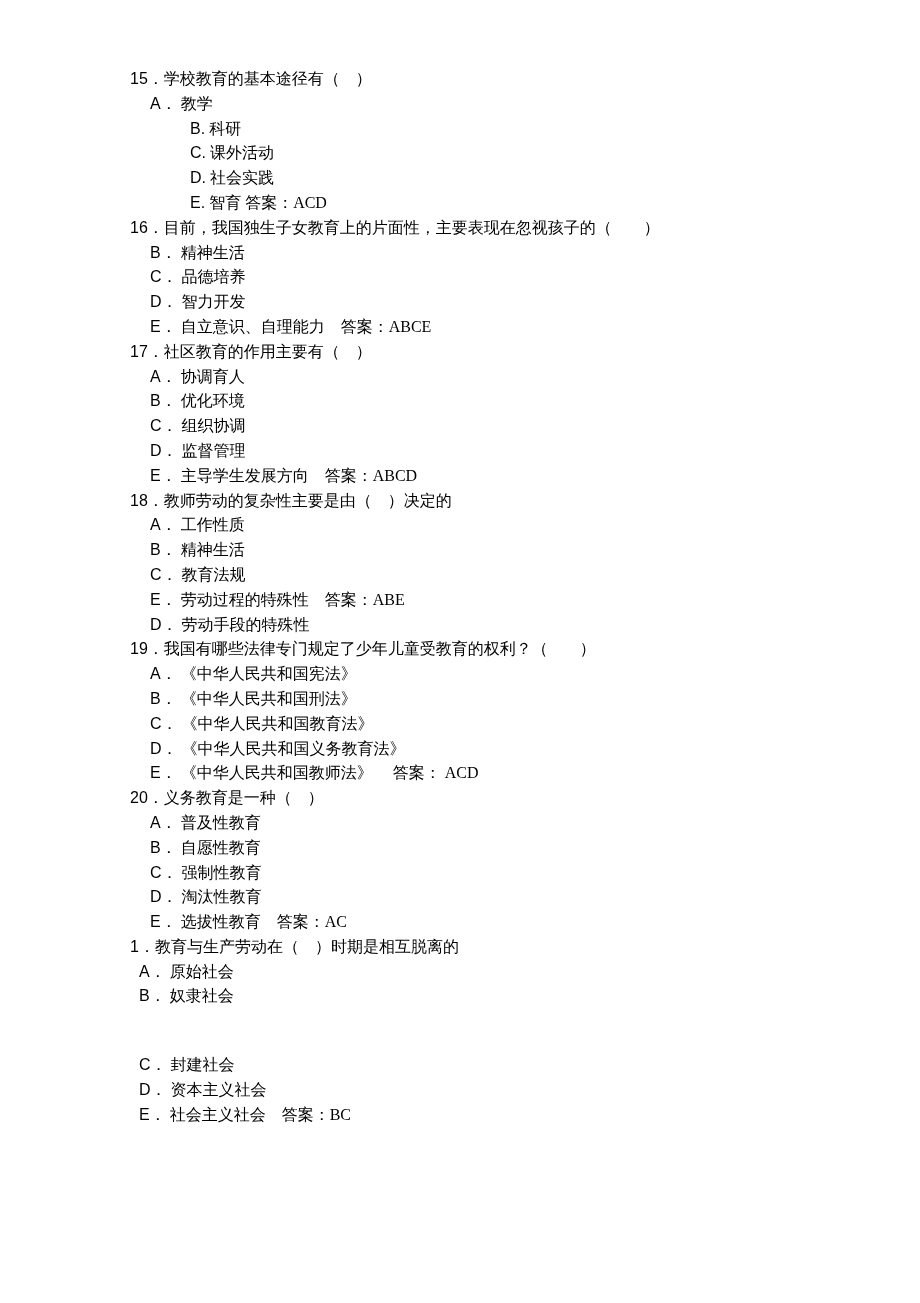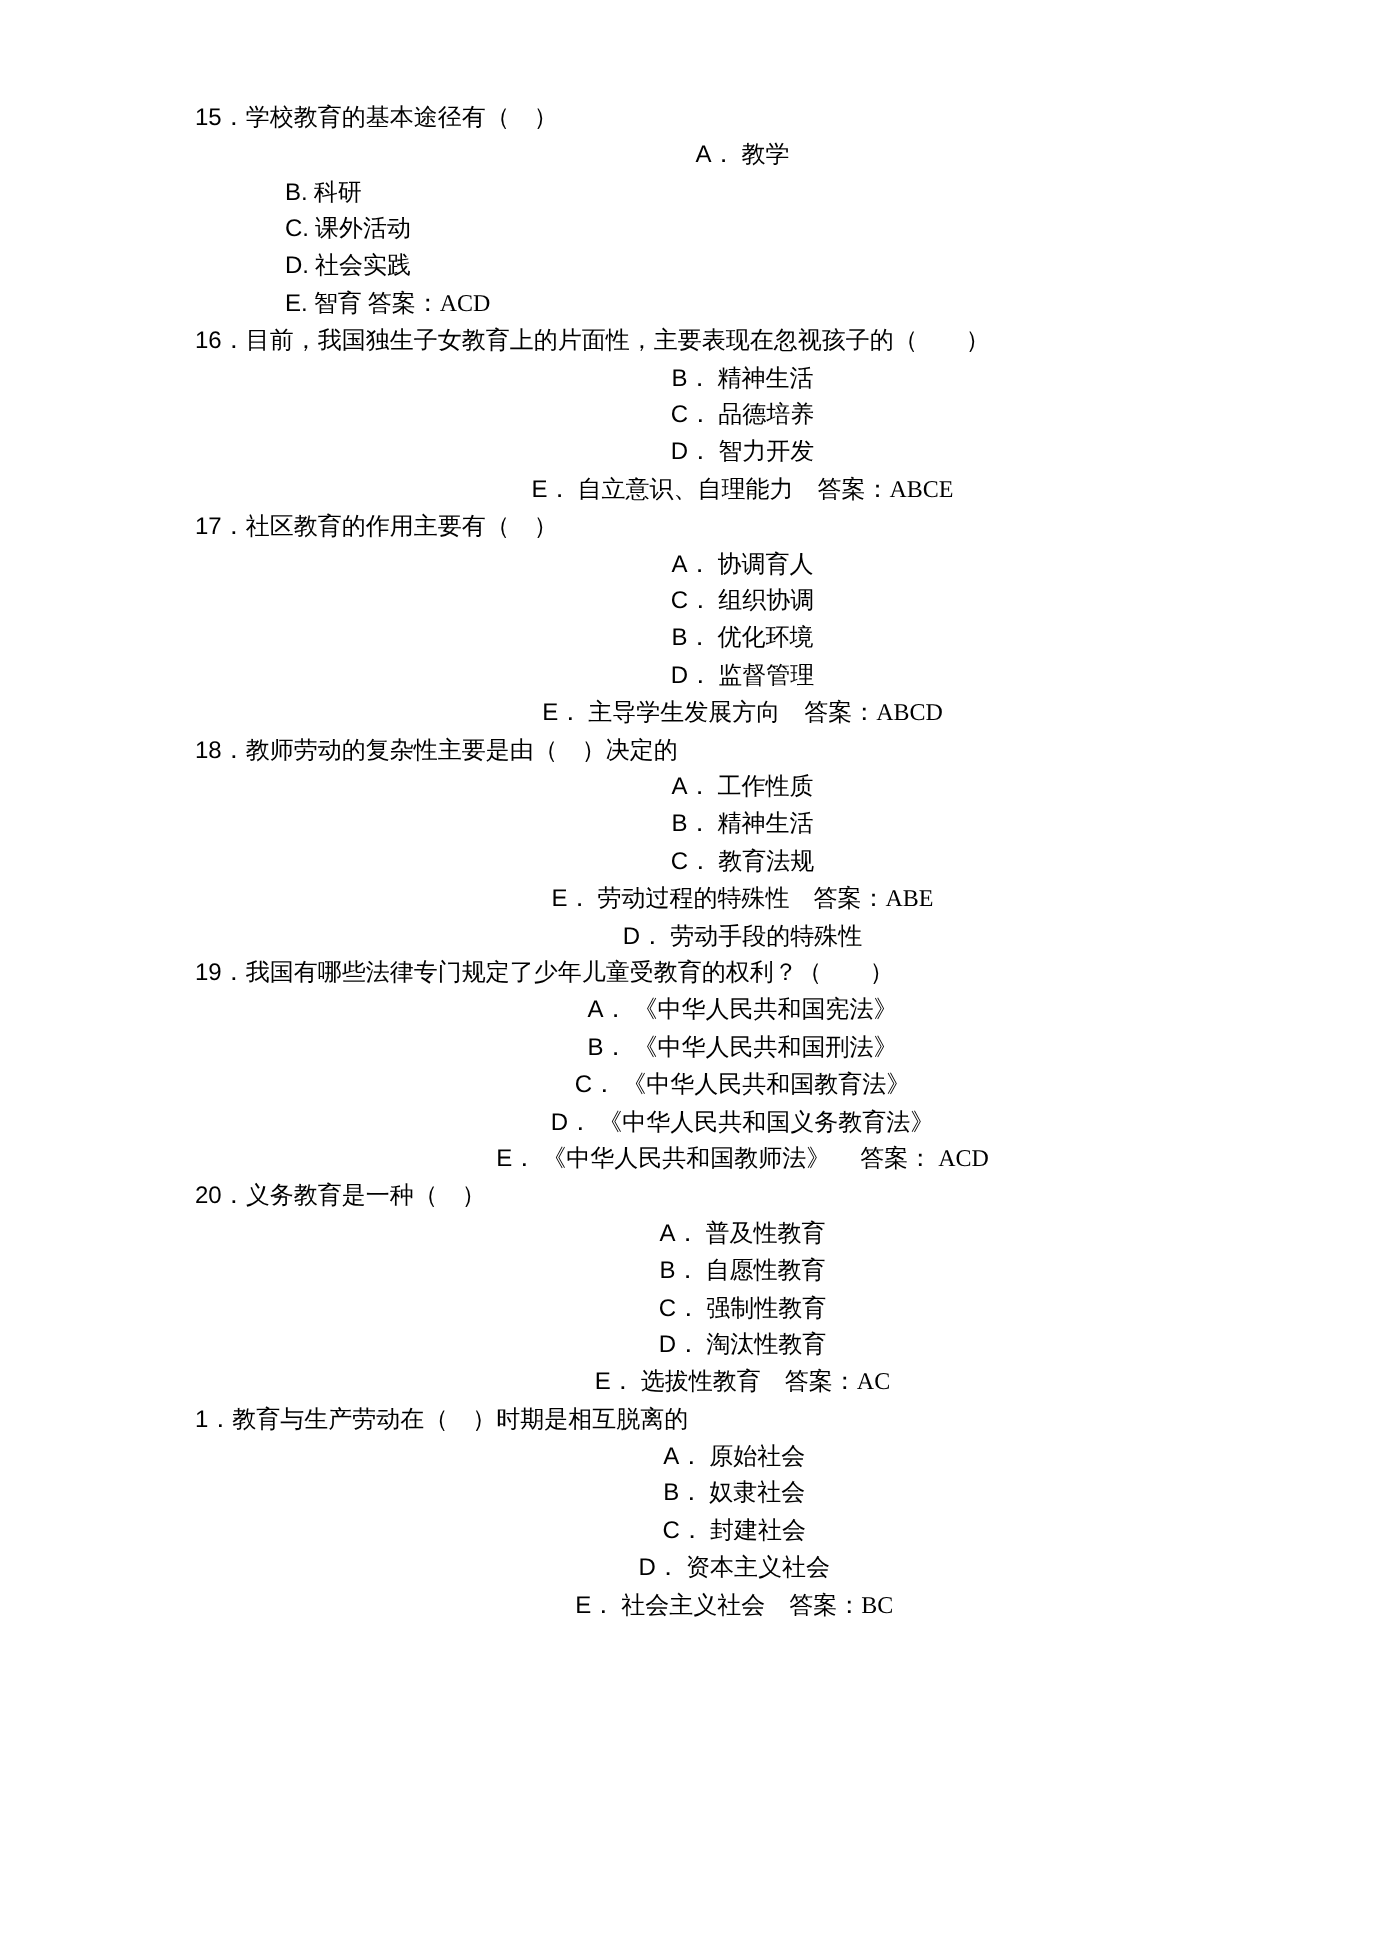--- a/index.html
+++ b/index.html
@@ -17,21 +17,20 @@
   }
   .question {
     margin: 0;
   }
   .q-stem {
     margin: 0;
   }
   .opt {
     padding-left: 20px;
     margin: 0;
-    text-align: center;
   }
   .opt-indent2 {
     padding-left: 60px;
     margin: 0;
   }
   .arial {
     font-family: Arial, sans-serif;
   }
 </style>
 </head>
@@ -50,22 +49,22 @@
       <div class="question">
         <p class="q-stem"><span class="arial">16</span><span>．目前，我国独生子女教育上的片面性，主要表现在忽视孩子的（　　）</span></p>
         <p class="opt"><span class="arial">B</span><span>．</span><span> 精神生活</span></p>
         <p class="opt"><span class="arial">C</span><span>．</span><span> 品德培养</span></p>
         <p class="opt"><span class="arial">D</span><span>．</span><span> 智力开发</span></p>
         <p class="opt"><span class="arial">E</span><span>．</span><span> 自立意识、自理能力　答案：ABCE</span></p>
       </div>
       <div class="question">
         <p class="q-stem"><span class="arial">17</span><span>．社区教育的作用主要有（　）</span></p>
         <p class="opt"><span class="arial">A</span><span>．</span><span> 协调育人</span></p>
+        <p class="opt"><span class="arial">B</span><span>．</span><span> 优化环境</span></p>
         <p class="opt"><span class="arial">C</span><span>．</span><span> 组织协调</span></p>
-        <p class="opt"><span class="arial">B</span><span>．</span><span> 优化环境</span></p>
         <p class="opt"><span class="arial">D</span><span>．</span><span> 监督管理</span></p>
         <p class="opt"><span class="arial">E</span><span>．</span><span> 主导学生发展方向　答案：ABCD</span></p>
       </div>
       <div class="question">
         <p class="q-stem"><span class="arial">18</span><span>．教师劳动的复杂性主要是由（　）决定的</span></p>
         <p class="opt"><span class="arial">A</span><span>．</span><span> 工作性质</span></p>
         <p class="opt"><span class="arial">B</span><span>．</span><span> 精神生活</span></p>
         <p class="opt"><span class="arial">C</span><span>．</span><span> 教育法规</span></p>
         <p class="opt"><span class="arial">E</span><span>．</span><span> 劳动过程的特殊性　答案：ABE</span></p>
         <p class="opt"><span class="arial">D</span><span>．</span><span> 劳动手段的特殊性</span></p>
@@ -83,18 +82,18 @@
         <p class="opt"><span class="arial">A</span><span>．</span><span> 普及性教育</span></p>
         <p class="opt"><span class="arial">B</span><span>．</span><span> 自愿性教育</span></p>
         <p class="opt"><span class="arial">C</span><span>．</span><span> 强制性教育</span></p>
         <p class="opt"><span class="arial">D</span><span>．</span><span> 淘汰性教育</span></p>
         <p class="opt"><span class="arial">E</span><span>．</span><span> 选拔性教育　答案：AC</span></p>
       </div>
       <div class="question">
         <p class="q-stem"><span class="arial">1</span><span>．教育与生产劳动在（　）时期是相互脱离的</span></p>
         <p class="opt" style="padding-left: 9px;"><span class="arial">A</span><span>．</span><span> 原始社会</span></p>
         <p class="opt" style="padding-left: 9px;"><span class="arial">B</span><span>．</span><span> 奴隶社会</span></p>
-        <p class="opt" style="padding-left: 9px;"><span class="arial">C</span><span>．</span><span> 封建社会</span></p>
+        <p class="opt" style="padding-left: 9px; margin-top: 44px;"><span class="arial">C</span><span>．</span><span> 封建社会</span></p>
         <p class="opt" style="padding-left: 9px;"><span class="arial">D</span><span>．</span><span> 资本主义社会</span></p>
         <p class="opt" style="padding-left: 9px;"><span class="arial">E</span><span>．</span><span> 社会主义社会　答案：BC</span></p>
       </div>
     </div>
 </div>
 
 </body></html>

